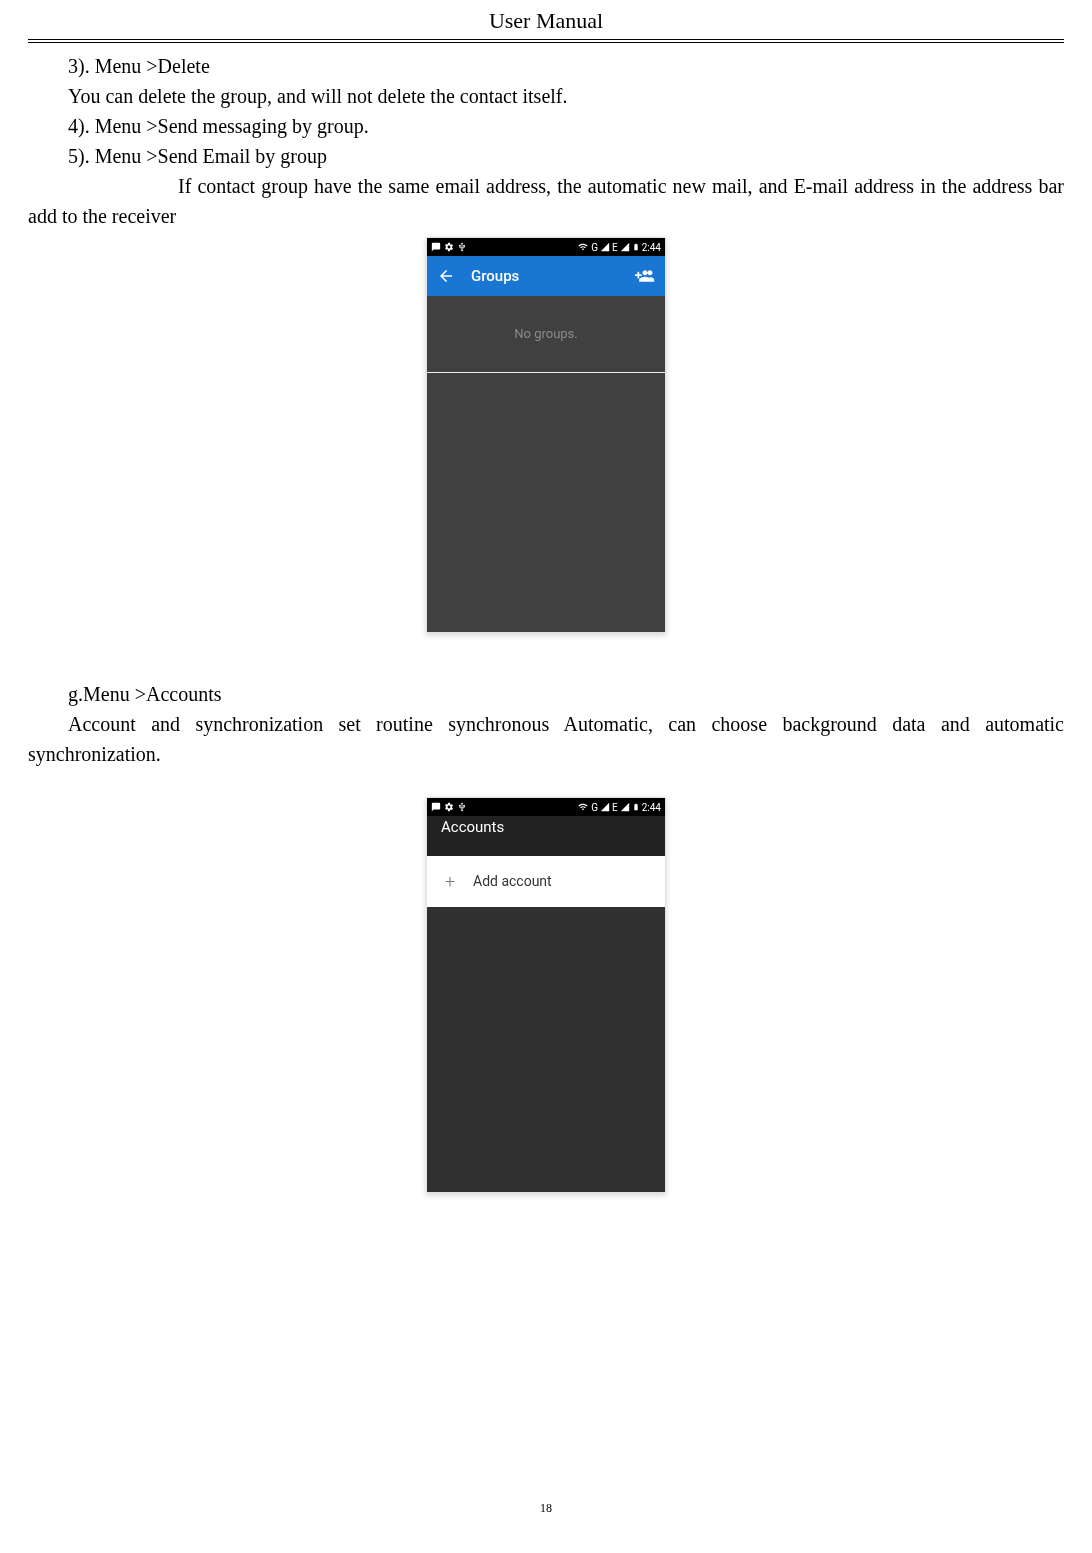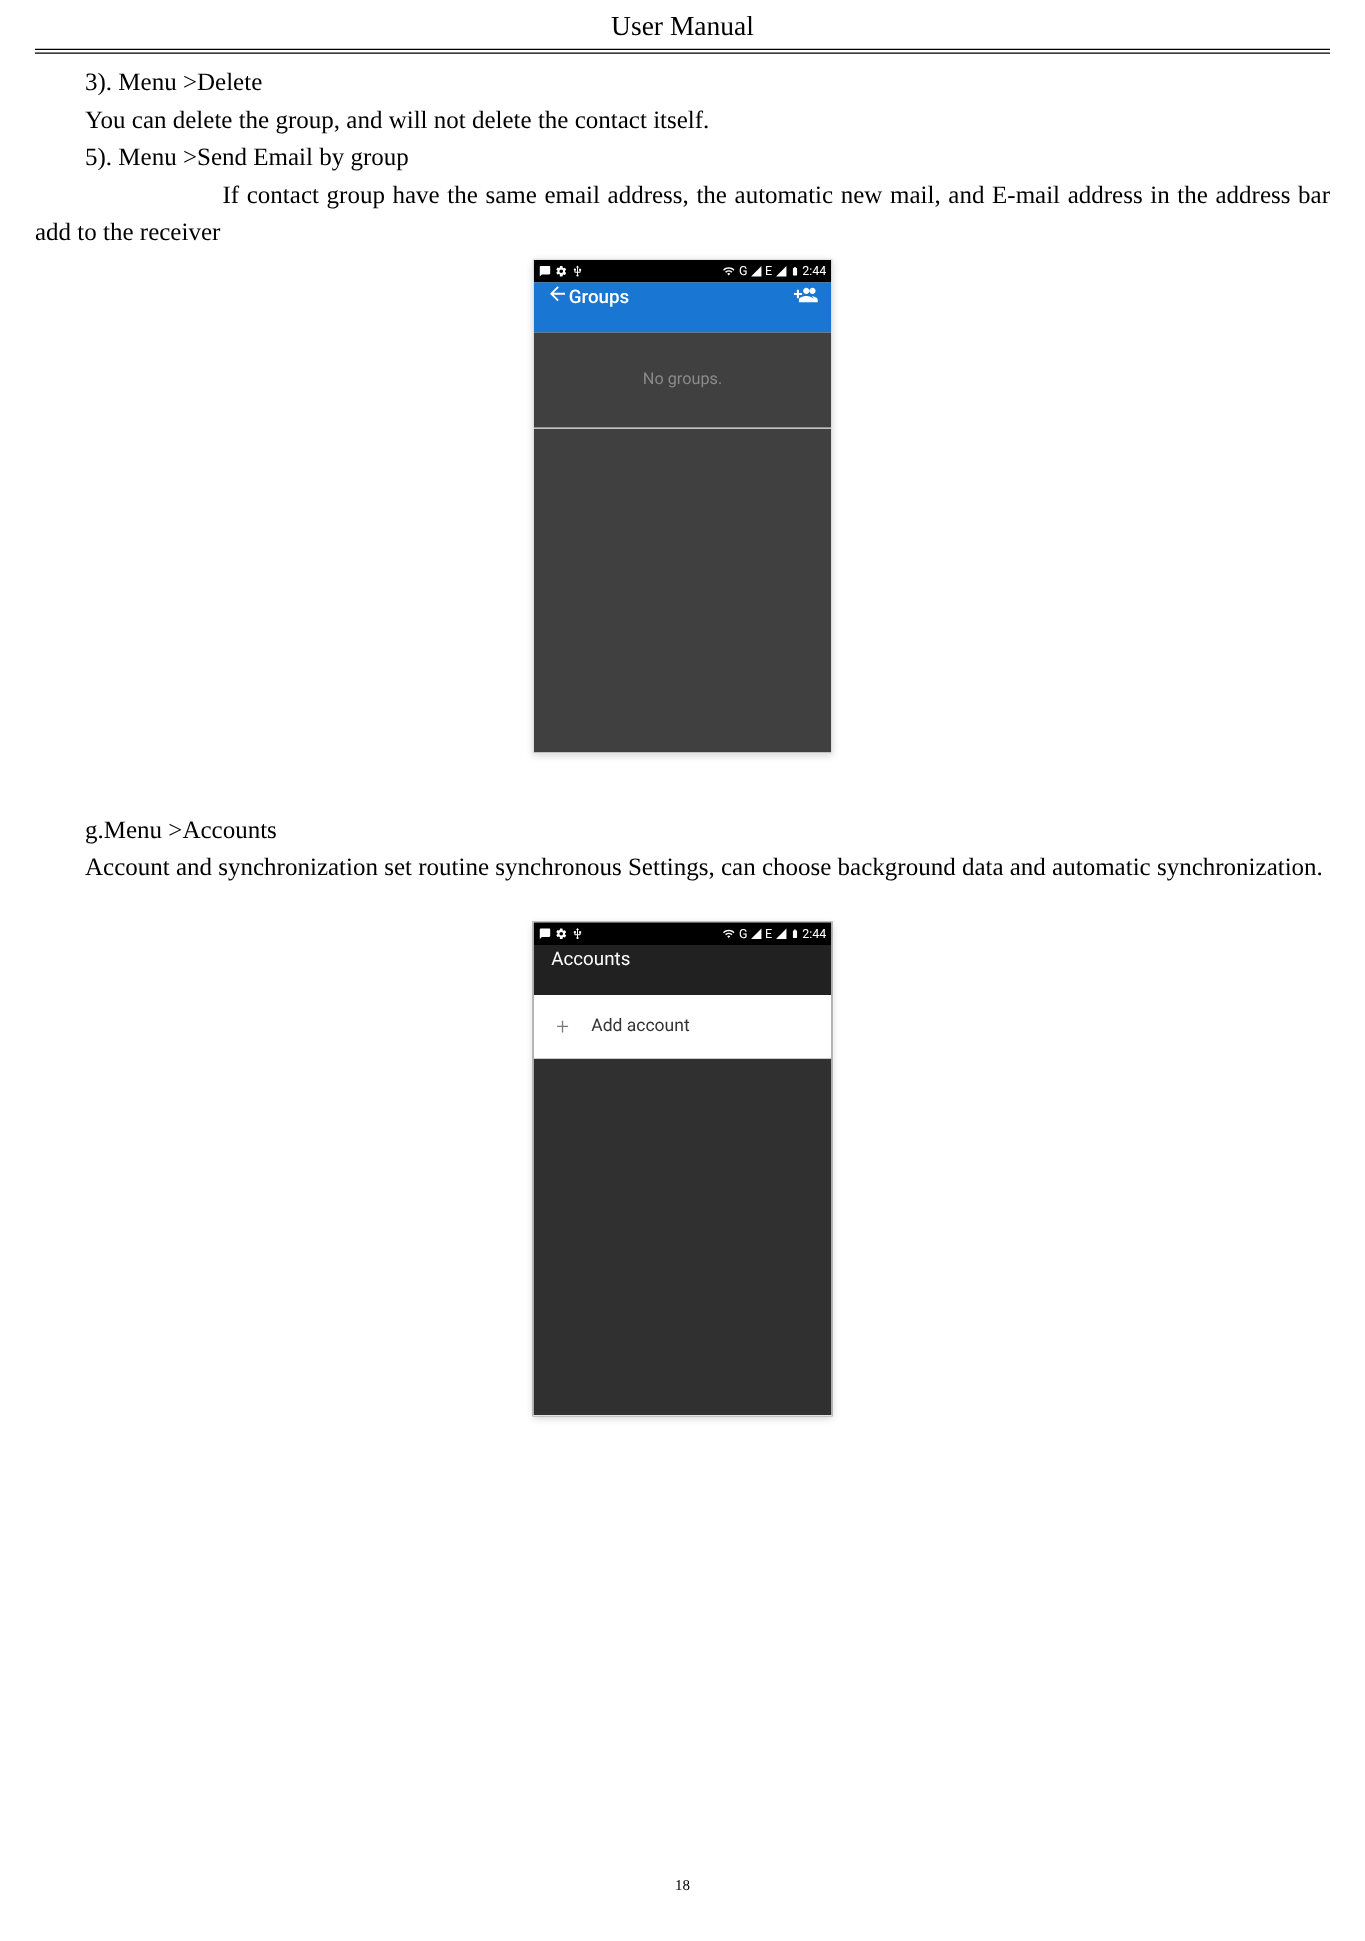--- a/index.html
+++ b/index.html
@@ -59,23 +59,23 @@
       padding: 0 4px;
       font-size: 10px;
     }
     .status-left, .status-right { display: flex; align-items: center; gap: 3px; }
     .status-right { gap: 2px; }
     .app-bar-blue {
       background: #1976D2;
       color: #fff;
       height: 40px;
       display: flex;
-      align-items: flex-start;
+      align-items: center;
       padding: 0 10px;
-      gap: 0;
+      gap: 16px;
       font-size: 15px;
       font-weight: 500;
     }
     .app-bar-blue .title { flex: 1; }
     .app-bar-dark {
       background: #212121;
       color: #fff;
       height: 40px;
       display: flex;
       align-items: flex-start;
@@ -121,20 +121,21 @@
   </style>
 </head>
 <body>
 
 <div class="header-title">User    Manual</div>
 <div class="header-rule"></div>
 
 <div class="content">
   <div class="indent1">3).    Menu &gt;Delete</div>
   <div class="indent1">You can delete the group, and will not delete the contact itself.</div>
+  <div class="indent1">4).    Menu &gt;Send messaging by group.</div>
   <div class="indent1">5).    Menu &gt;Send Email by group</div>
   <div class="justify" style="text-indent:150px;">If contact group have the same email address, the automatic new mail, and E-mail address in the address bar add to the receiver</div>
 
   <div class="screenshot-wrap">
     <div class="phone">
       <div class="status-bar">
         <div class="status-left">
           <span>
             <svg class="icon-svg" width="10" height="10" viewBox="0 0 24 24" fill="#fff">
                 <path d="M20 2H4c-1.1 0-2 .9-2 2v18l4-4h14c1.1 0 2-.9 2-2V4c0-1.1-.9-2-2-2z"></path>
@@ -191,21 +192,21 @@
         </span>
       </div>
       <div class="body-gray">
         <div class="empty-text">No groups.</div>
       </div>
     </div>
   </div>
 
   <div class="para-gap"></div>
   <div class="indent1">g.Menu &gt;Accounts</div>
-  <div class="justify" style="text-indent:40px;">Account and synchronization set routine synchronous Settings, can choose background data and automatic synchronization.</div>
+  <div class="justify" style="text-indent:40px;">Account and synchronization set routine synchronous Automatic, can choose background data and automatic synchronization.</div>
 
   <div class="para-gap"></div>
 
   <div class="screenshot-wrap">
     <div class="phone" style="background:#303030;">
       <div class="status-bar">
         <div class="status-left">
           <span>
             <svg class="icon-svg" width="10" height="10" viewBox="0 0 24 24" fill="#fff">
                 <path d="M20 2H4c-1.1 0-2 .9-2 2v18l4-4h14c1.1 0 2-.9 2-2V4c0-1.1-.9-2-2-2z"></path>

